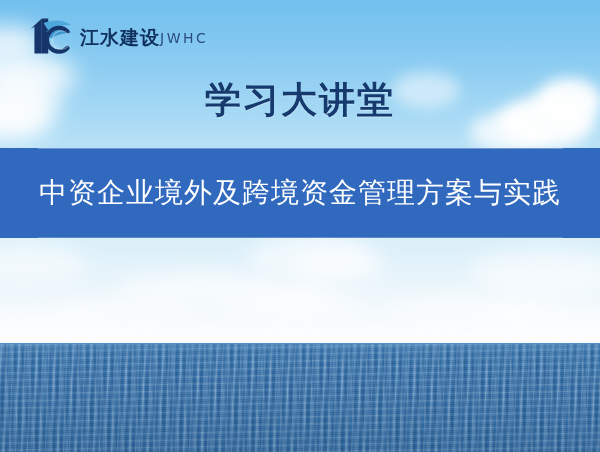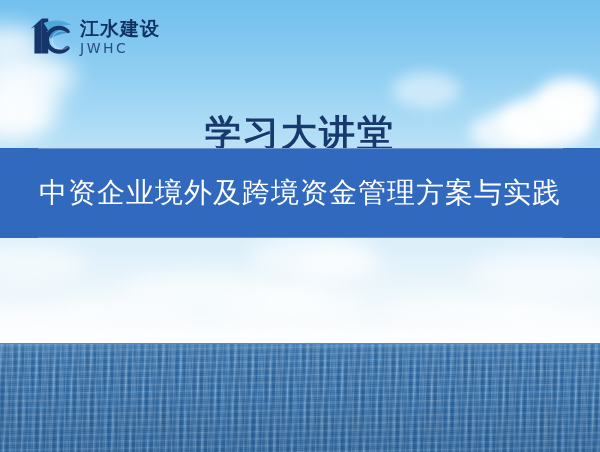--- a/index.html
+++ b/index.html
@@ -195,21 +195,20 @@
     left: 0;
     top: 76px;
     width: 600px;
     text-align: center;
     font-family: "DejaVu Sans", "Liberation Sans", sans-serif;
     font-size: 36px;
     font-weight: bold;
     letter-spacing: 2px;
     color: #173A6E;
     text-shadow: 0 1px 1px rgba(255,255,255,0.35);
-    margin-top: 33px;
   }
 
   
   .banner {
     position: absolute;
     left: 0;
     top: 148px;
     width: 600px;
     height: 90px;
     background: #3069BD;
@@ -247,21 +246,21 @@
     align-items: center;
     gap: 6px;
   }
   .logo-mark {
     width: 46px;
     height: 46px;
     flex: 0 0 auto;
   }
   .logo-words {
     display: flex;
-    flex-direction: column;
+    flex-direction: row;
     justify-content: center;
     line-height: 1;
     padding-top: 2px;
   }
   .logo-cn {
     font-family: "DejaVu Sans", "Liberation Sans", sans-serif;
     font-size: 19px;
     font-weight: bold;
     color: #10305E;
     letter-spacing: 1px;

